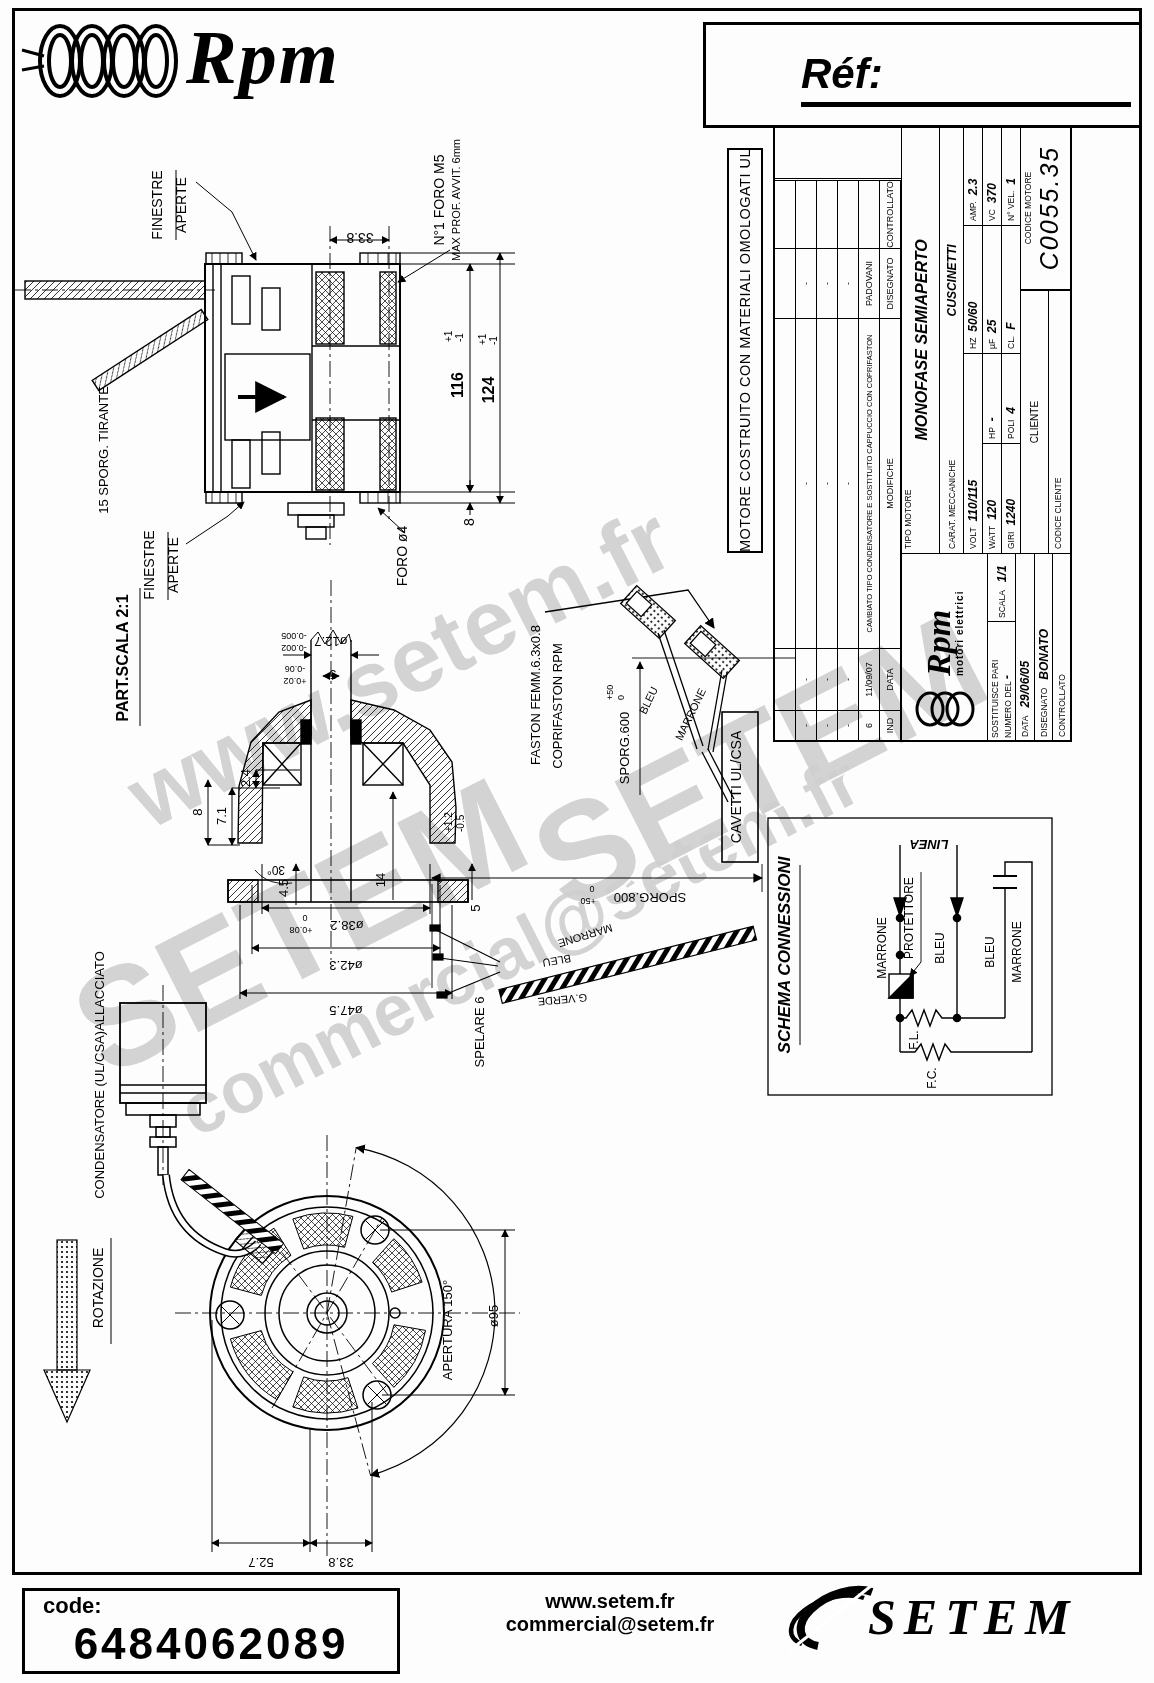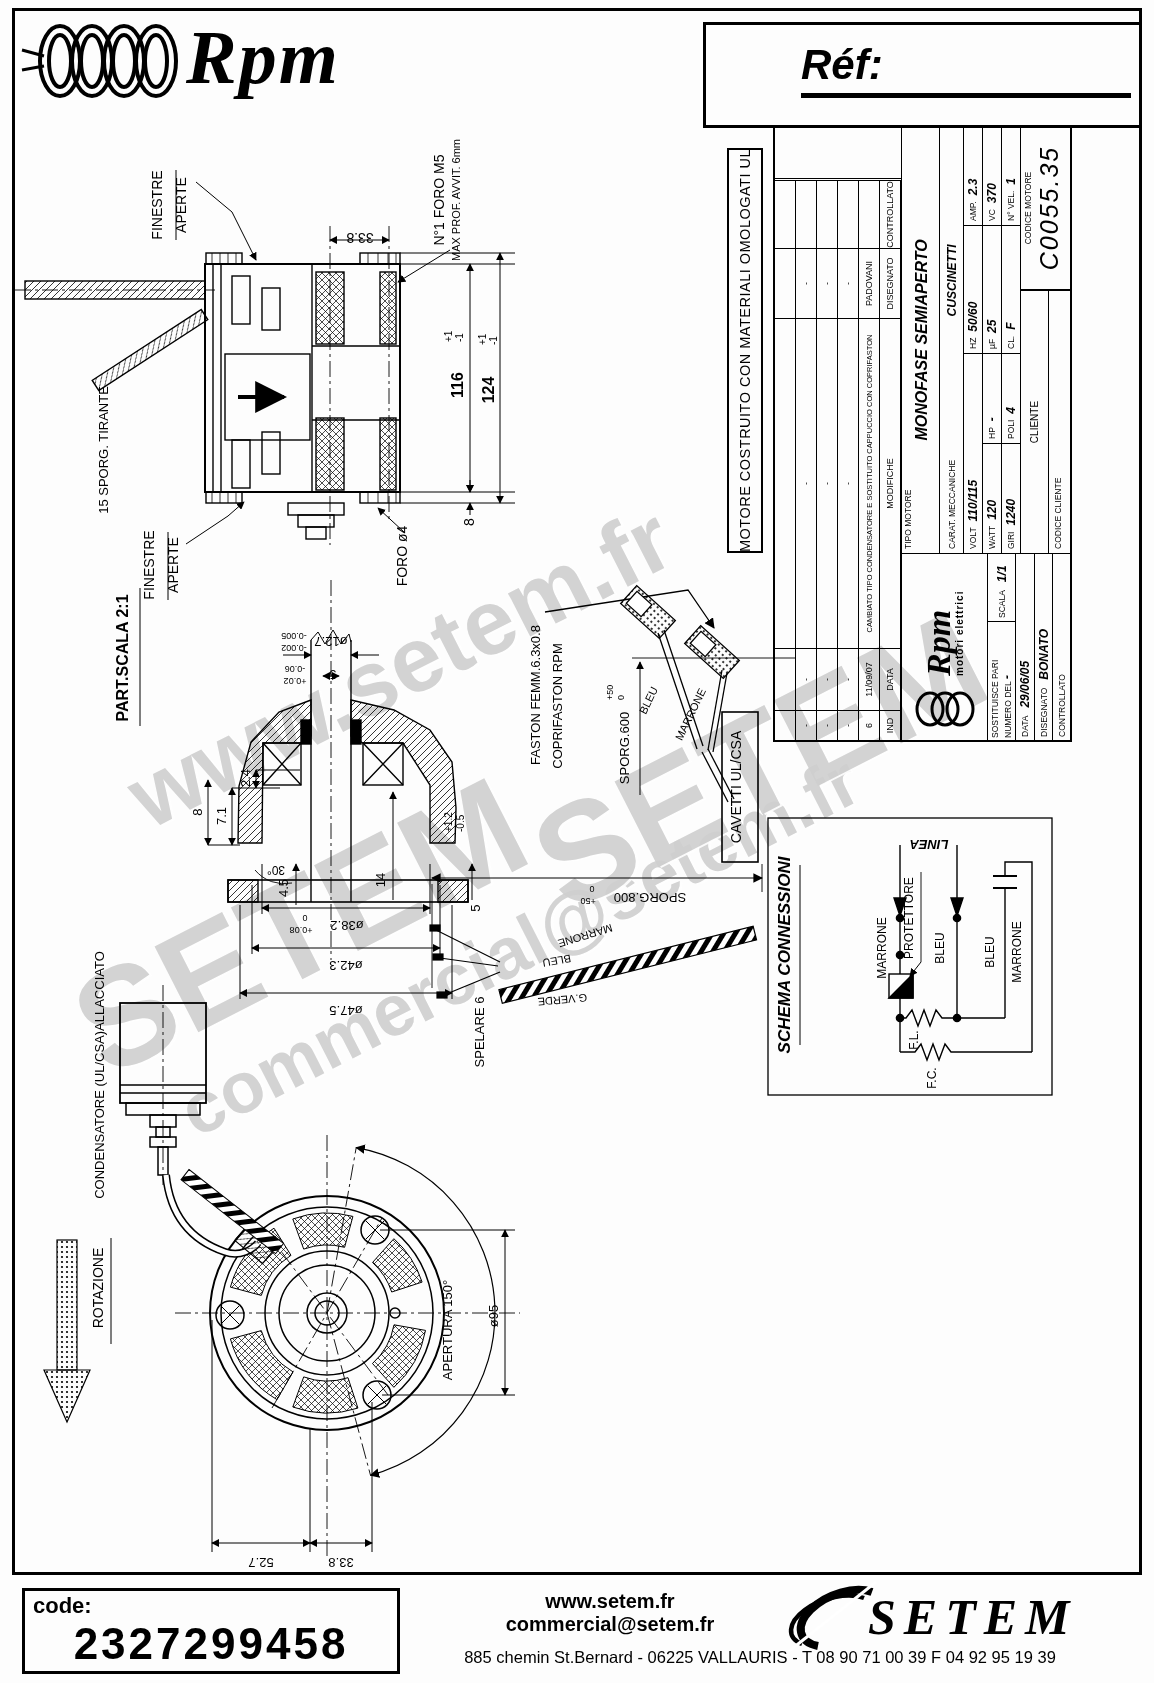--- a/index.html
+++ b/index.html
@@ -4,21 +4,21 @@
 <style>
   html,body{margin:0;padding:0;background:#e8e8e8;}
   #sheet{position:relative;width:1154px;height:1683px;background:#fdfdfd;overflow:hidden;
          font-family:"Liberation Sans",sans-serif;color:#000;}
   #sheet *{box-sizing:border-box;}
   .abs{position:absolute;}
   
   .frame{left:12px;top:8px;width:1130px;height:1567px;border:3px solid #000;}
   
   .refbox{left:703px;top:22px;width:439px;height:106px;border:3px solid #000;border-right:none;}
-  .refline{display:flex;gap:60px;align-items:baseline;margin:16px 30px 0 95px;
+  .refline{display:flex;gap:60px;align-items:baseline;margin:25px 30px 0 95px;
            border-bottom:5px solid #000;padding-bottom:4px;width:330px;}
   .refline span{font-size:42px;font-weight:bold;font-style:italic;}
   .brand-rpm{left:186px;top:14px;font-family:"Liberation Serif",serif;font-style:italic;
              font-weight:700;font-size:76px;letter-spacing:2px;}
   
   .wm{color:#cfcfcf;text-shadow:2px 2px 0 #ffffff;font-weight:bold;white-space:nowrap;
       transform-origin:0 50%;z-index:0;opacity:.9;}
   
   .ulnote{left:727px;top:148px;width:405px;height:36px;border:2px solid #000;
           transform-origin:0 0;transform:rotate(-90deg) translateX(-405px);
@@ -55,21 +55,21 @@
   .scell{border-right:1px solid #000;border-bottom:1px solid #000;display:flex;gap:6px;
          align-items:center;padding:0 4px;white-space:nowrap;overflow:hidden;}
   .scell:last-child{border-right:none;}
   .tb-cli{left:187px;top:119px;width:263px;height:28px;display:flex;align-items:center;justify-content:center;}
   .tb-codcli{left:187px;top:147px;width:263px;height:22px;padding:3px 4px;border-bottom:none!important;}
   .tb-codmot{left:450px;top:119px;width:163px;height:50px;border-right:none!important;border-bottom:none!important;
              text-align:center;padding-top:2px;}
   .codmot-val{font-size:25px;font-style:italic;letter-spacing:2px;margin-top:2px;}
   .center-val{text-align:center;}
   
-  .codebox{left:22px;top:1588px;width:378px;height:86px;border:3.5px solid #000;padding:2px 8px;}
+  .codebox{left:22px;top:1588px;width:378px;height:86px;border:3.5px solid #000;padding:2px 18px;}
   .codebox .cl1{font-size:22px;font-weight:bold;}
   .codebox .cl2{font-size:44px;font-weight:bold;letter-spacing:3px;text-align:center;}
   .ft-center{left:455px;top:1590px;width:310px;text-align:center;}
   .ft-center div{font-size:20px;font-weight:bold;}
   .ft-addr{left:440px;top:1648px;width:640px;font-size:16.5px;text-align:center;white-space:nowrap;}
   .setem-word{left:868px;top:1588px;font-family:"Liberation Serif",serif;font-style:italic;
               font-weight:700;font-size:50px;letter-spacing:8px;}
   
   svg text{font-family:"Liberation Sans",sans-serif;fill:#000;}
   .s13{font-size:13px;} .s14{font-size:14px;} .s11{font-size:11px;} .s9{font-size:9px;}
@@ -587,22 +587,21 @@
       </div>
       <div class="abs cell tb-codmot" style="border-left:1px solid #000;">
         <div class="lbl">CODICE MOTORE</div>
         <div class="codmot-val">C0055.35</div>
       </div>
     </div>
   </div>
 
   <div class="abs codebox">
     <div class="cl1">code:</div>
-    <div class="cl2">2327299458</div>
+    <div class="cl2">6484062089</div>
   </div>
   <div class="abs ft-center">
     <div>www.setem.fr</div>
     <div>commercial@setem.fr</div>
   </div>
   <div class="abs setem-word">SETEM</div>
-  <div class="abs ft-addr">885 chemin St.Bernard  -  06225 VALLAURIS  -  T 08 90 71 00 39   F 04 92 95 19 39</div>
 
 </div>
 
 </body></html>

